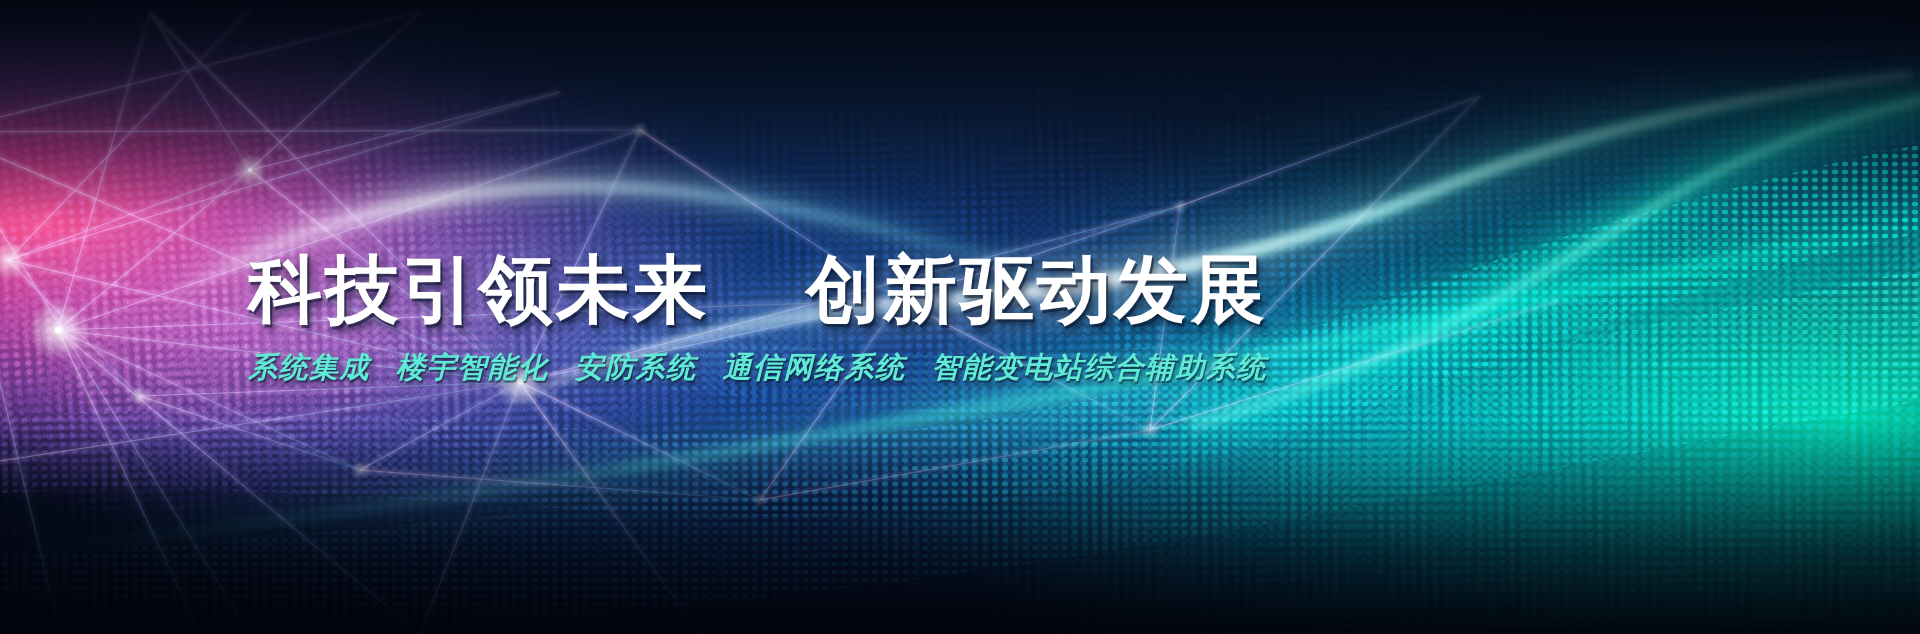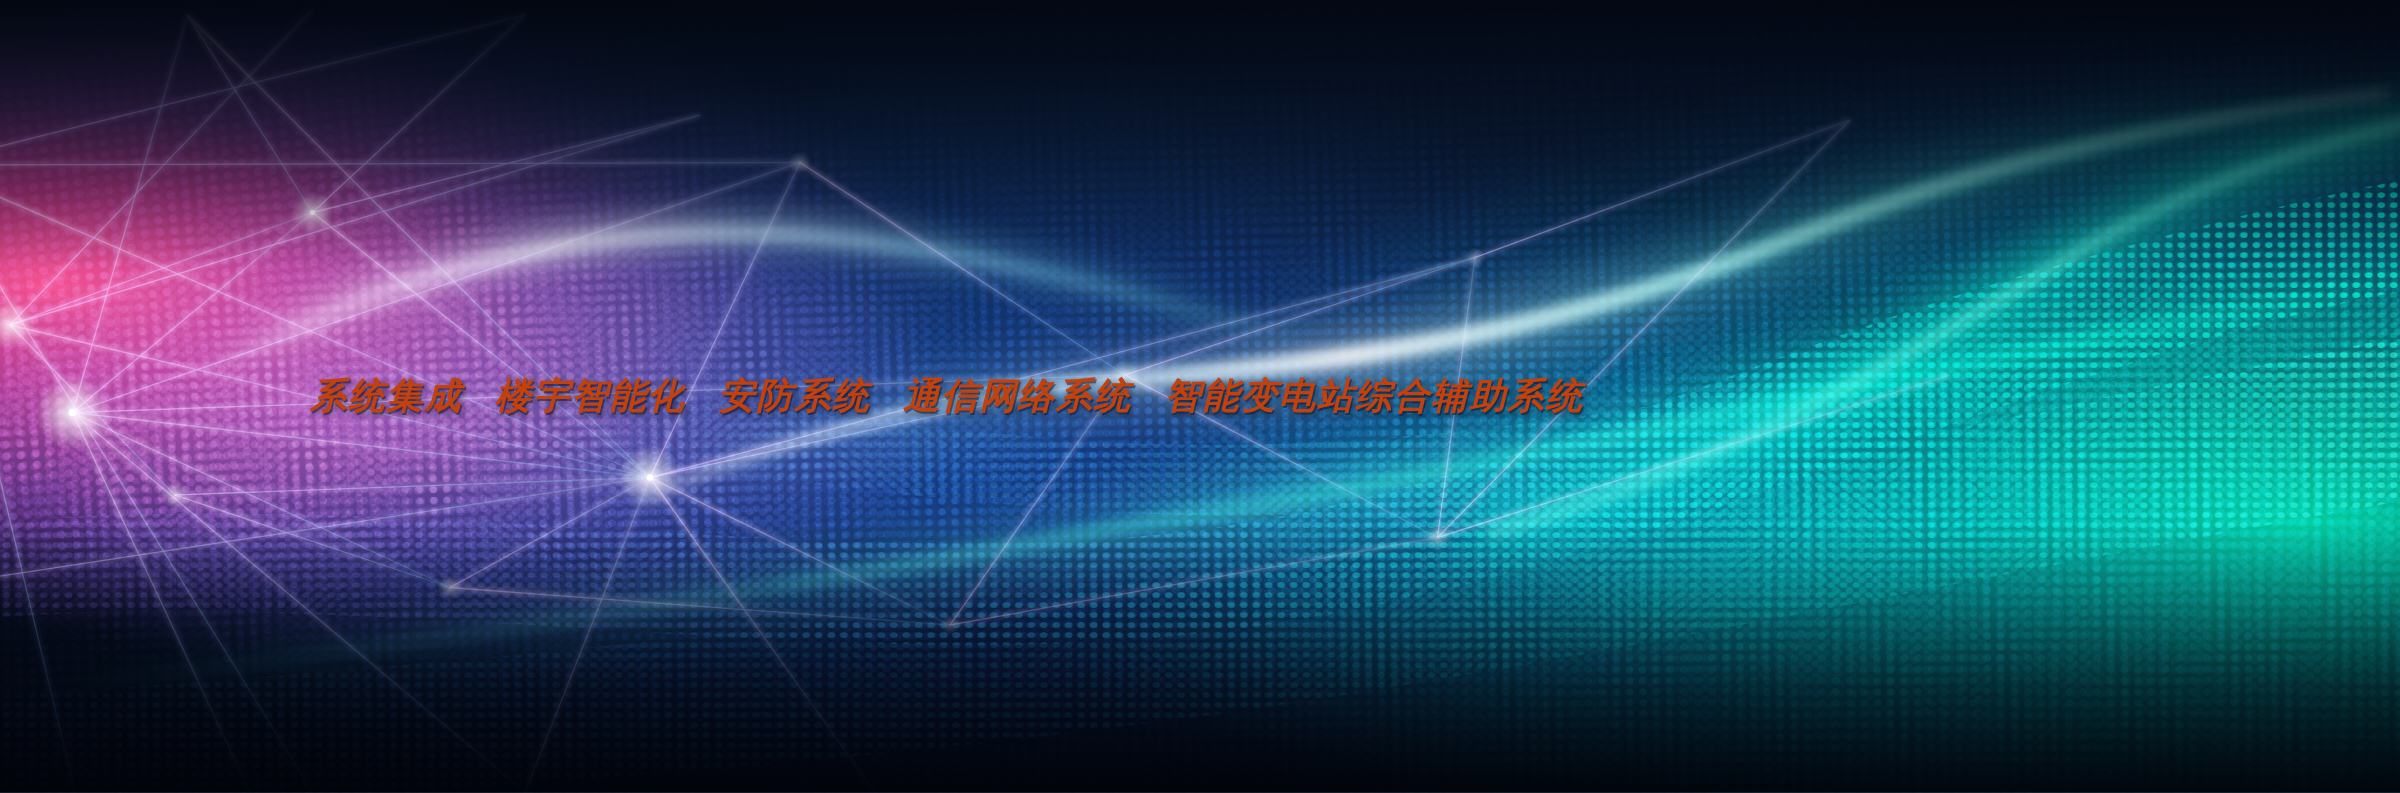--- a/index.html
+++ b/index.html
@@ -82,21 +82,21 @@
   #title{
     color:#ffffff;font-size:74px;line-height:1;font-weight:700;
     letter-spacing:3px;white-space:pre;margin:0 0 26px 0;
     text-shadow:
       2px 3px 0 rgba(10,22,48,.55),
       4px 6px 9px rgba(2,8,24,.62),
       0 0 26px rgba(150,215,255,.26);
   }
   #title .gap{display:inline-block;width:96px;}
   #subtitle{
-    color:#c2410c;font-size:29px;line-height:1;font-weight:700;
+    color:#5eead4;font-size:29px;line-height:1;font-weight:700;
     font-style:italic;letter-spacing:1.5px;white-space:pre;margin:0;
     text-shadow:
       1px 2px 0 rgba(10,22,48,.5),
       2px 3px 6px rgba(2,8,24,.55),
       0 0 16px rgba(160,225,255,.22);
   }
   #subtitle .sep{display:inline-block;width:26px;}
 </style>
 </head>
 <body>
@@ -298,17 +298,18 @@
       <circle cx="760" cy="500" r="8" fill="url(#nodeG)" opacity=".35"></circle>
     </g>
   </svg>
 
   <div class="layer" id="topDark"></div>
   <div class="layer" id="botDark"></div>
   <div class="layer" id="edgeVig"></div>
 
   <div id="textWrap">
 
+    <h1 id="title"><span>科技引领未来</span><span class="gap"></span><span>创新驱动发展</span></h1>
 
     <p id="subtitle"><span>系统集成</span><span class="sep"></span><span>楼宇智能化</span><span class="sep"></span><span>安防系统</span><span class="sep"></span><span>通信网络系统</span><span class="sep"></span><span>智能变电站综合辅助系统</span></p>
 
   </div>
 </div>
 
 </body></html>

